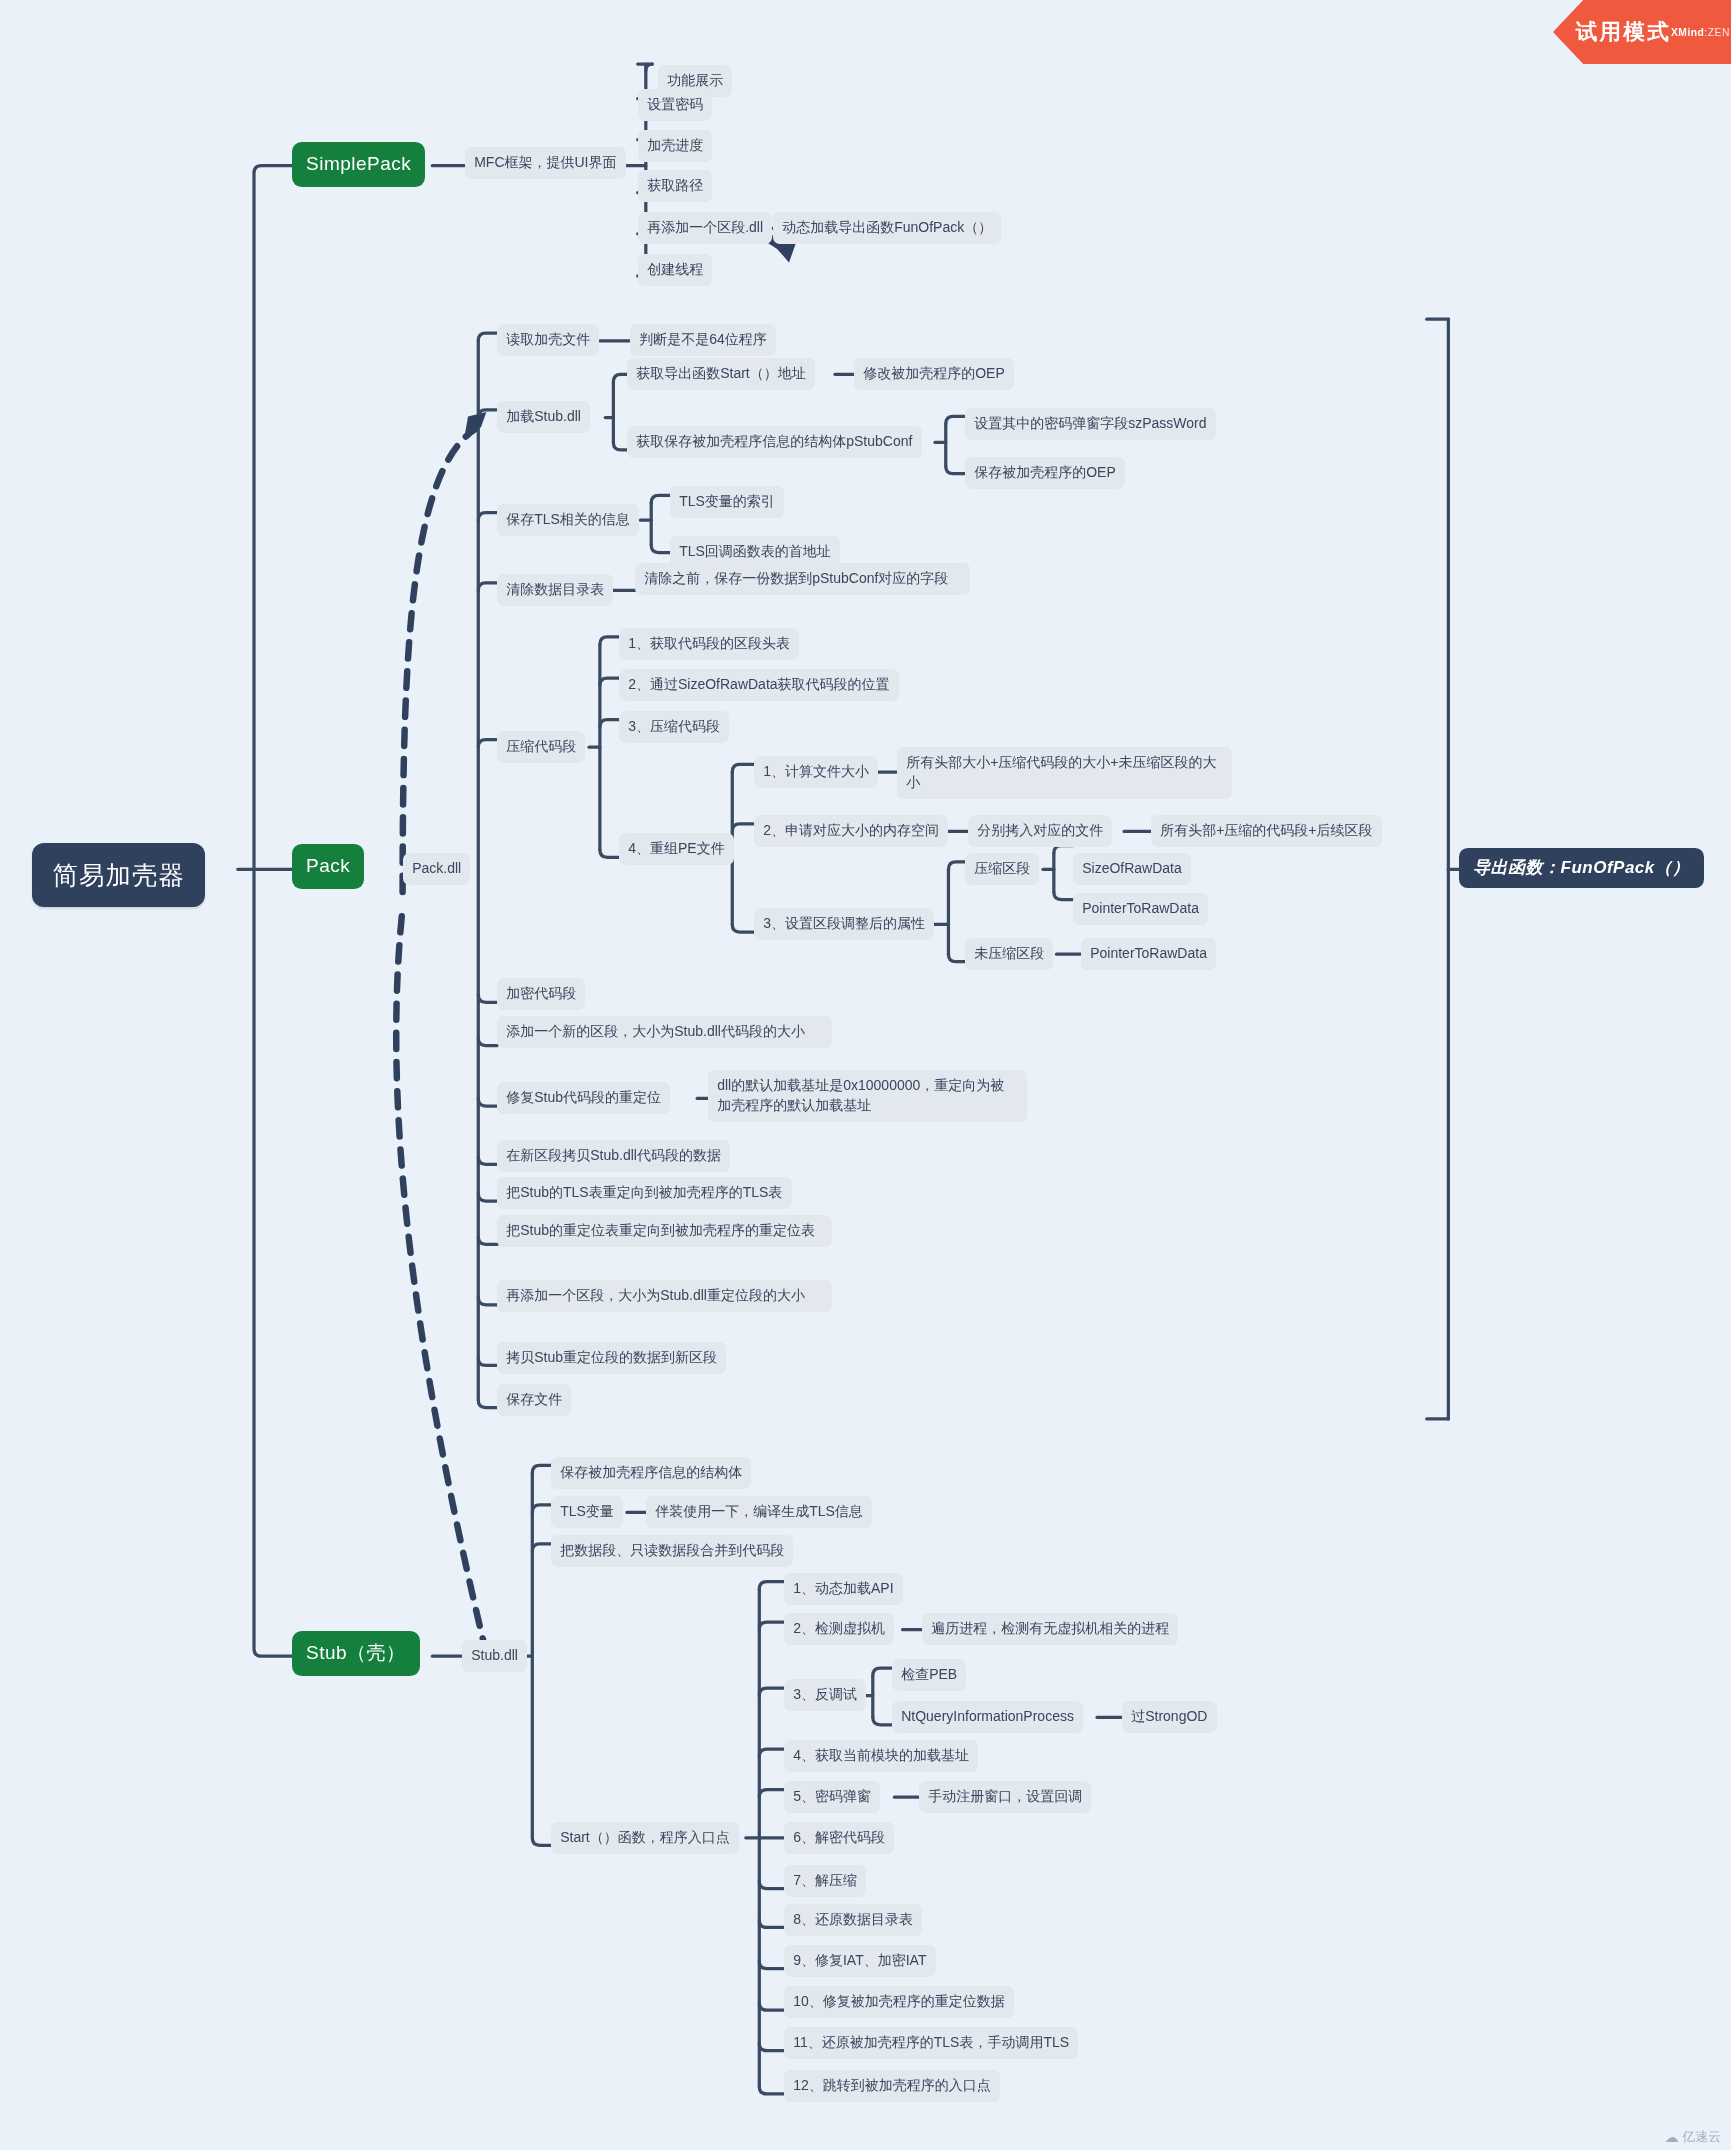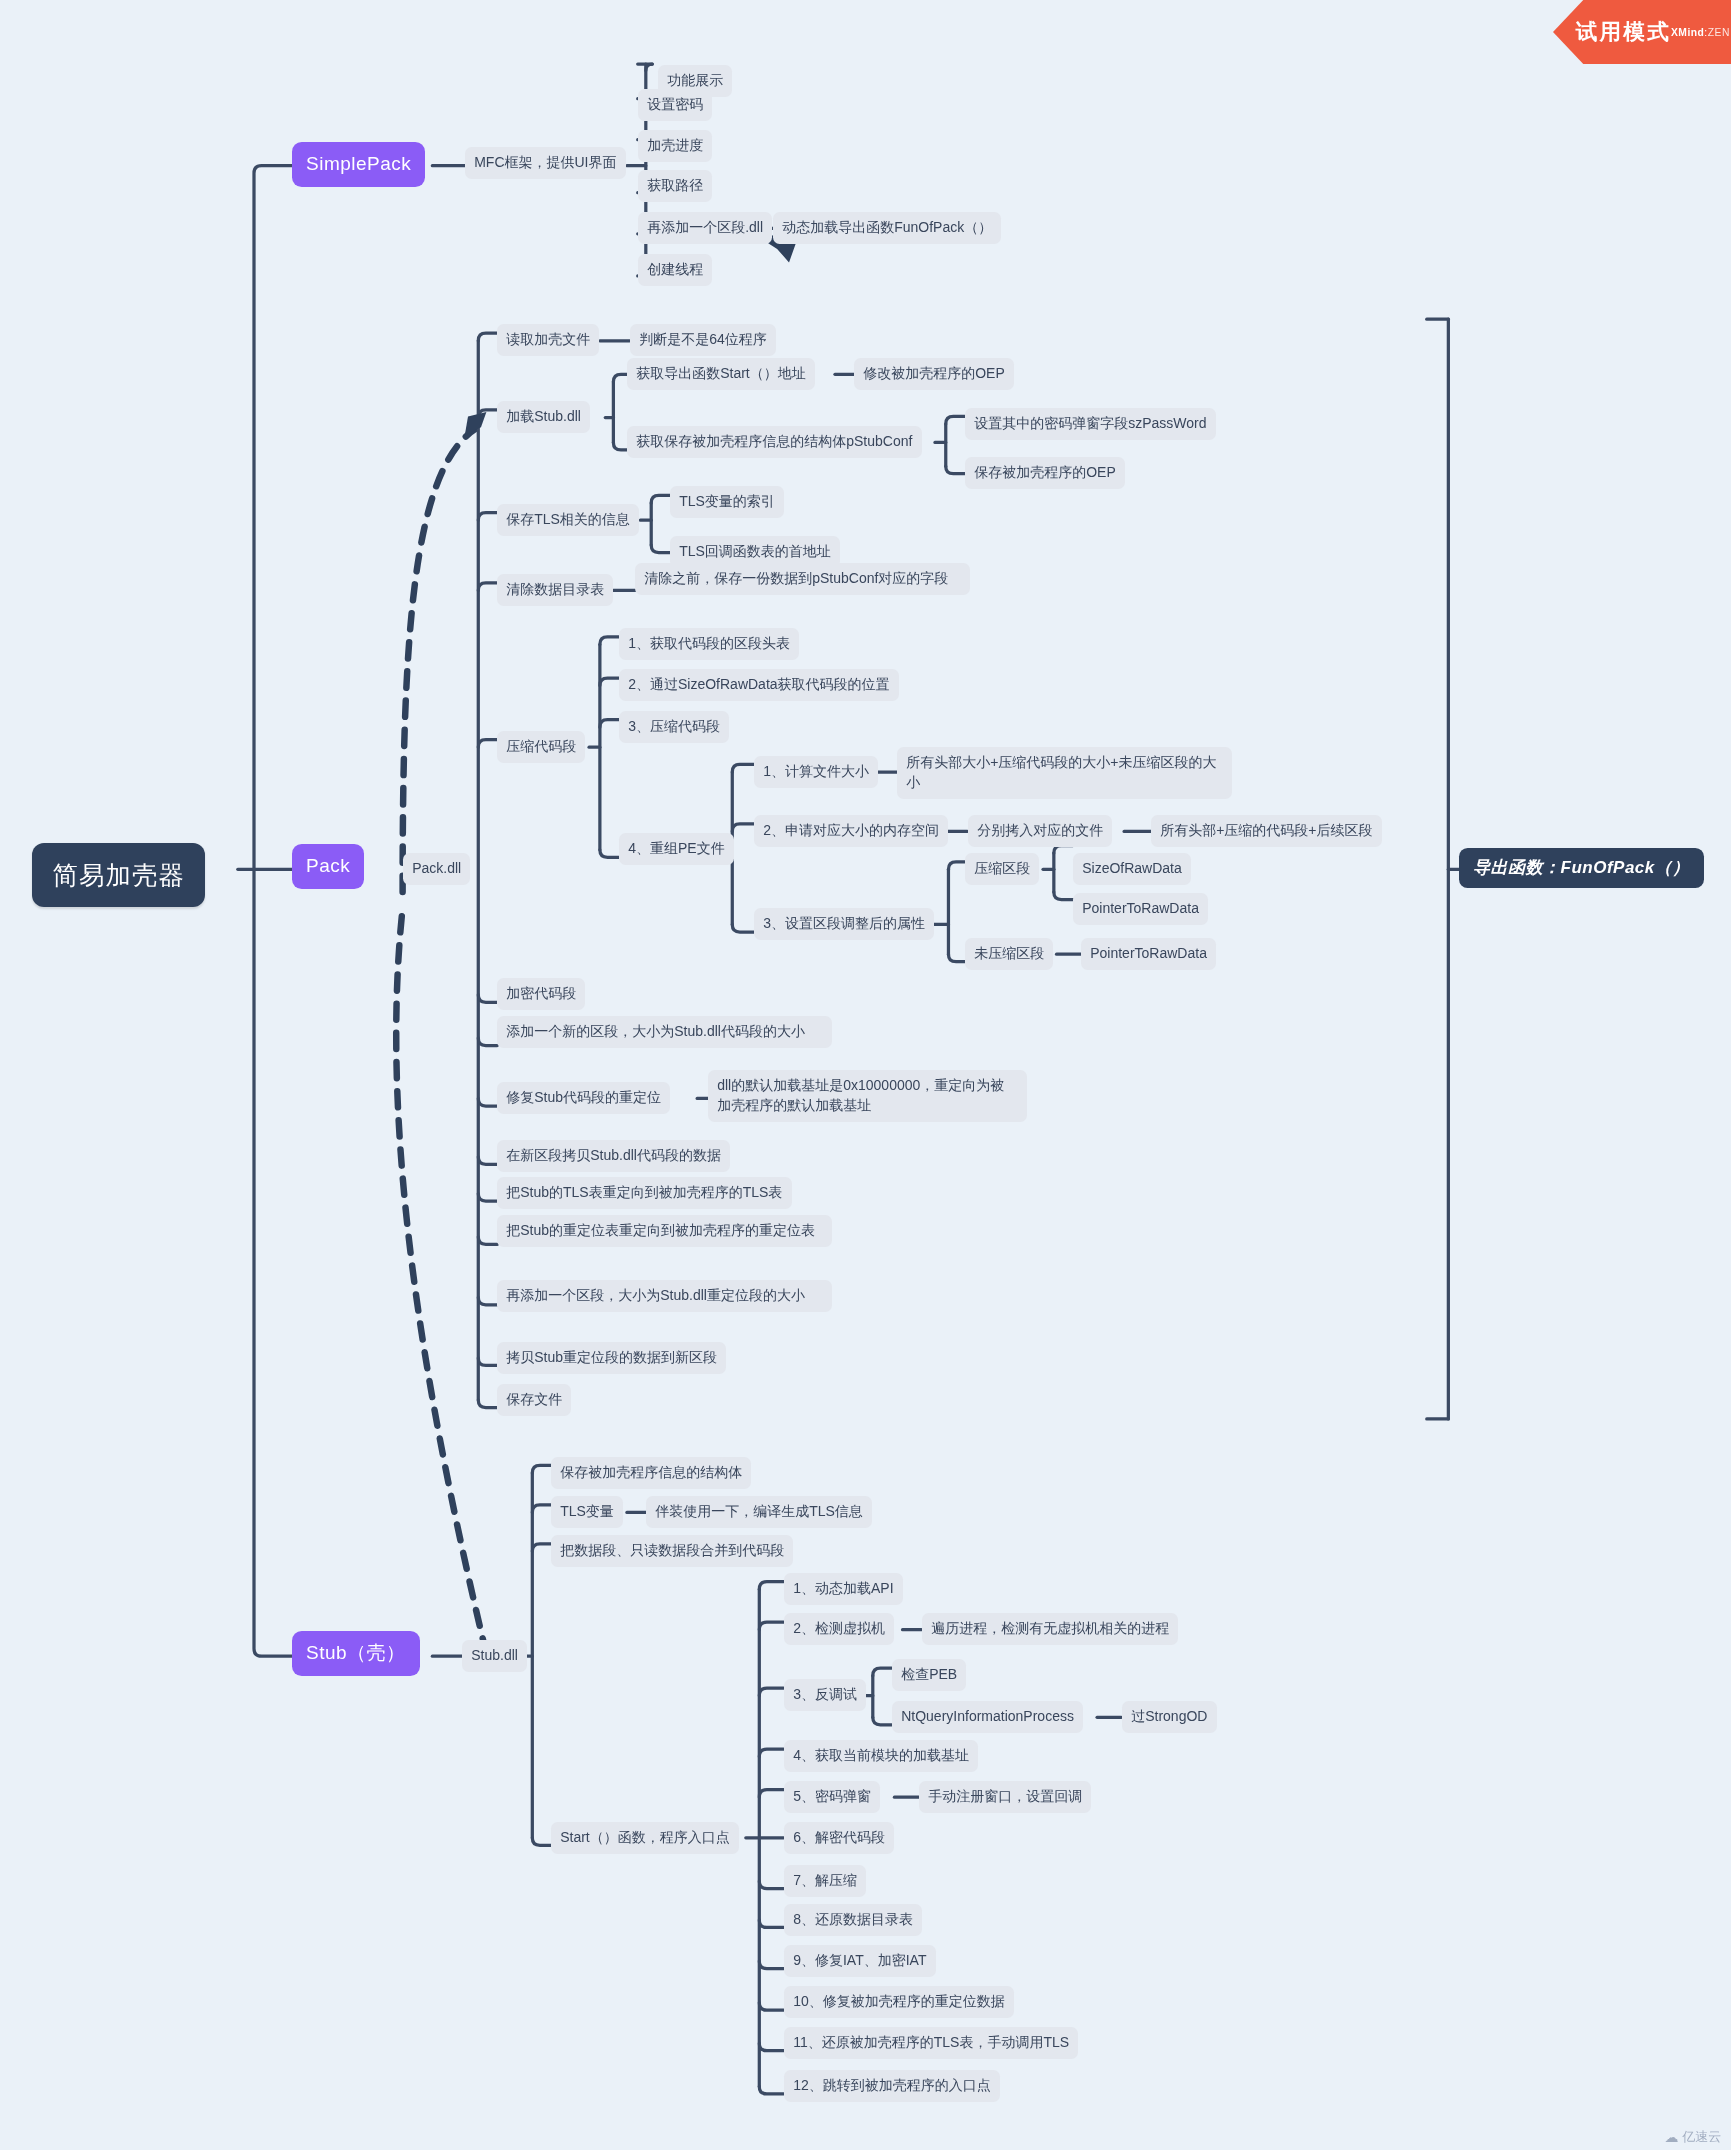--- a/index.html
+++ b/index.html
@@ -17,21 +17,21 @@
   .node span{display:block;width:100%;}
 
   
   .root{
     background:#2f415c;color:#ffffff;border-radius:12px;
     font-size:25.4px;padding:14px 20.5px;letter-spacing:1.1px;
     box-shadow:0 1.1px 2.2px rgba(0,0,0,.12);
   }
   
   .main{
-    background:#8b5cf6;color:#ffffff;border-radius:9.7px;
+    background:#15803d;color:#ffffff;border-radius:9.7px;
     font-size:19px;padding:9.2px 14px;letter-spacing:0.5px;
   }
   
   .chip{
     background:#e3e7ee;color:#39465c;font-size:14px;padding:6px 9.2px;border-radius:6.5px;
   }
   
   .callout{
     background:#2f415c;color:#ffffff;font-size:17px;font-style:italic;font-weight:bold;
     padding:8px 14px;border-radius:8.6px;letter-spacing:0.5px;

